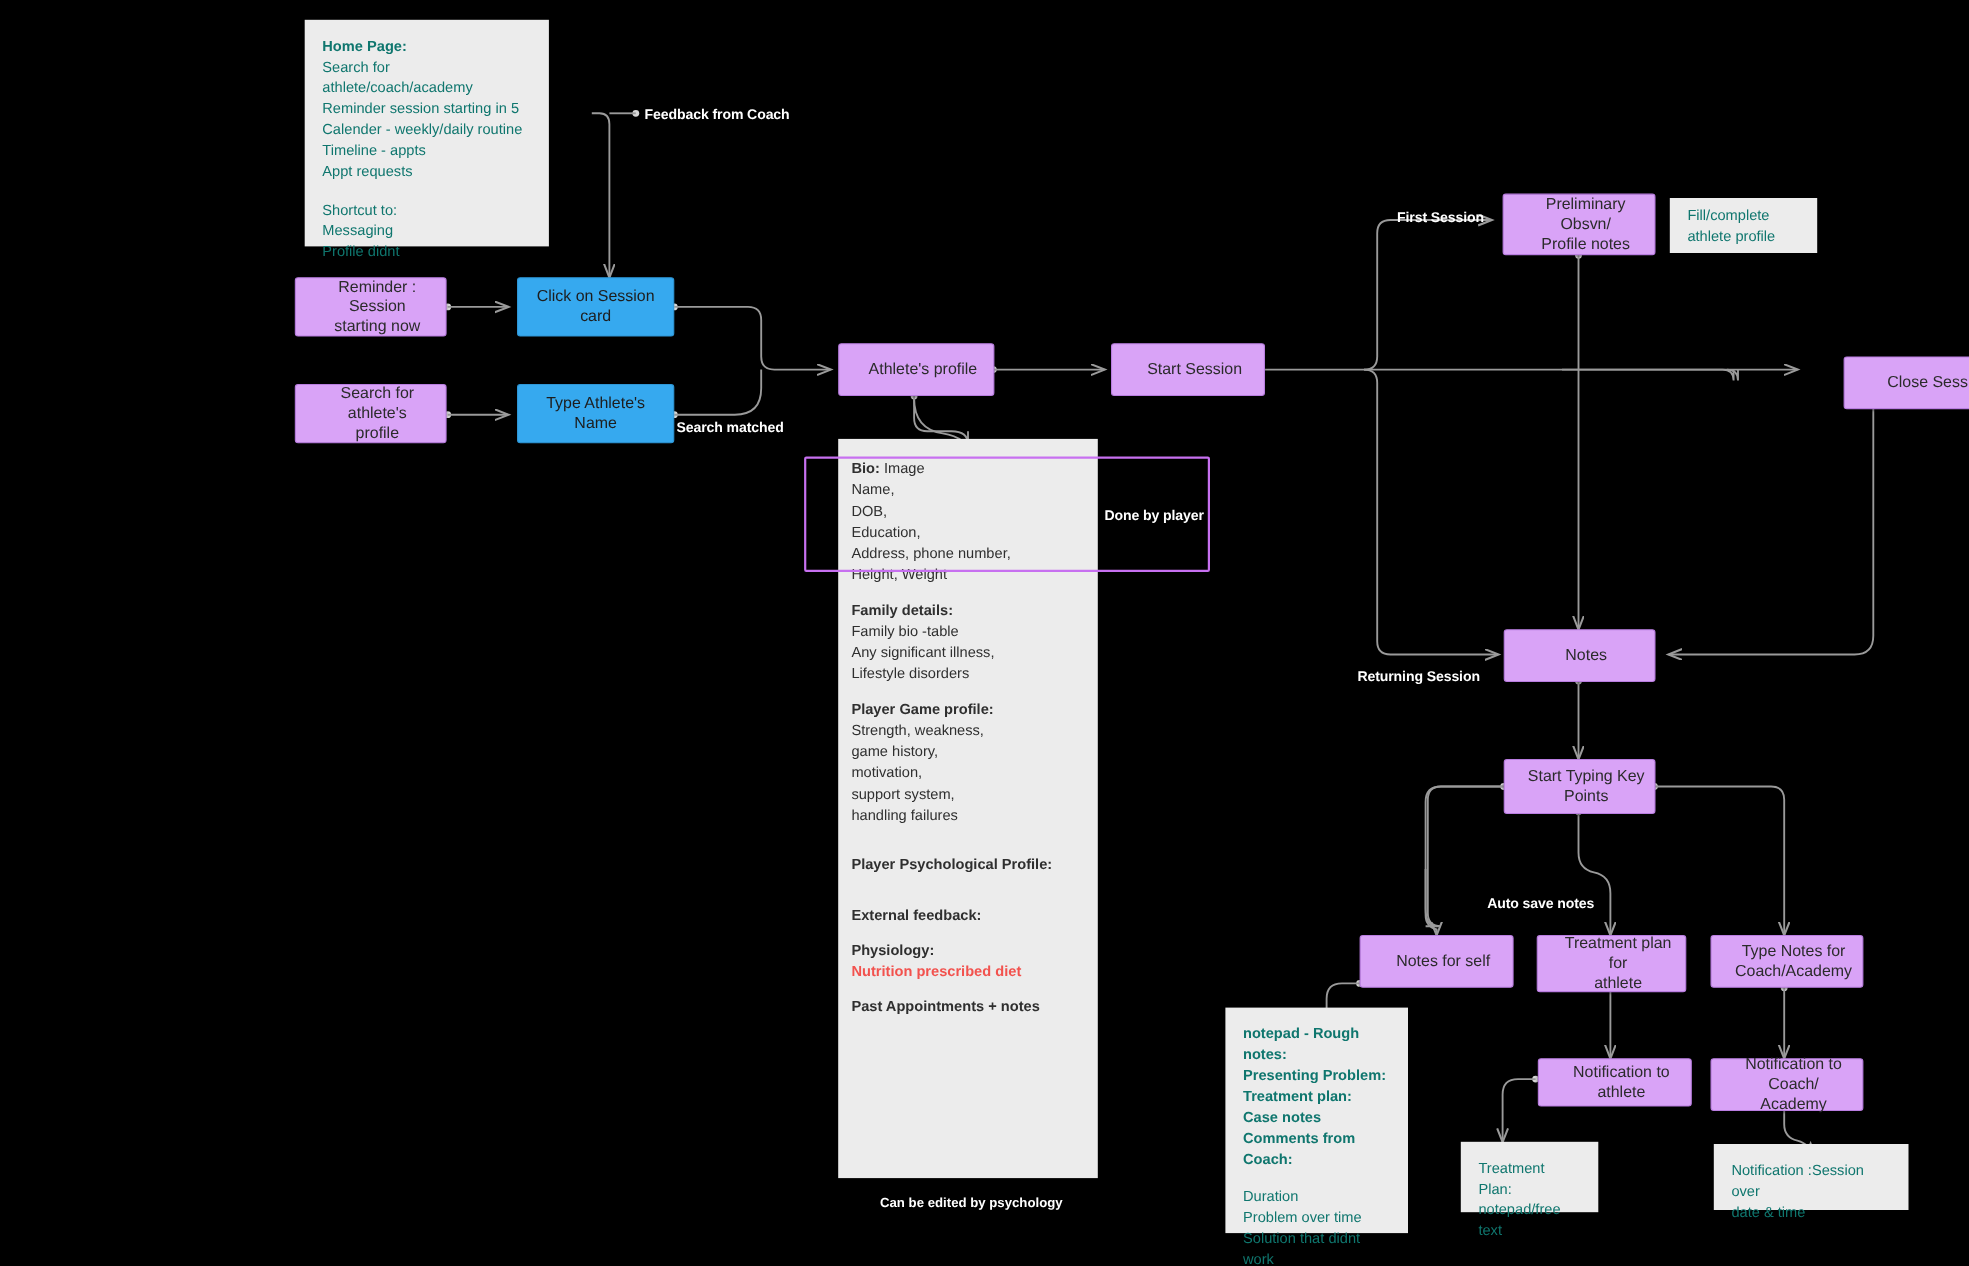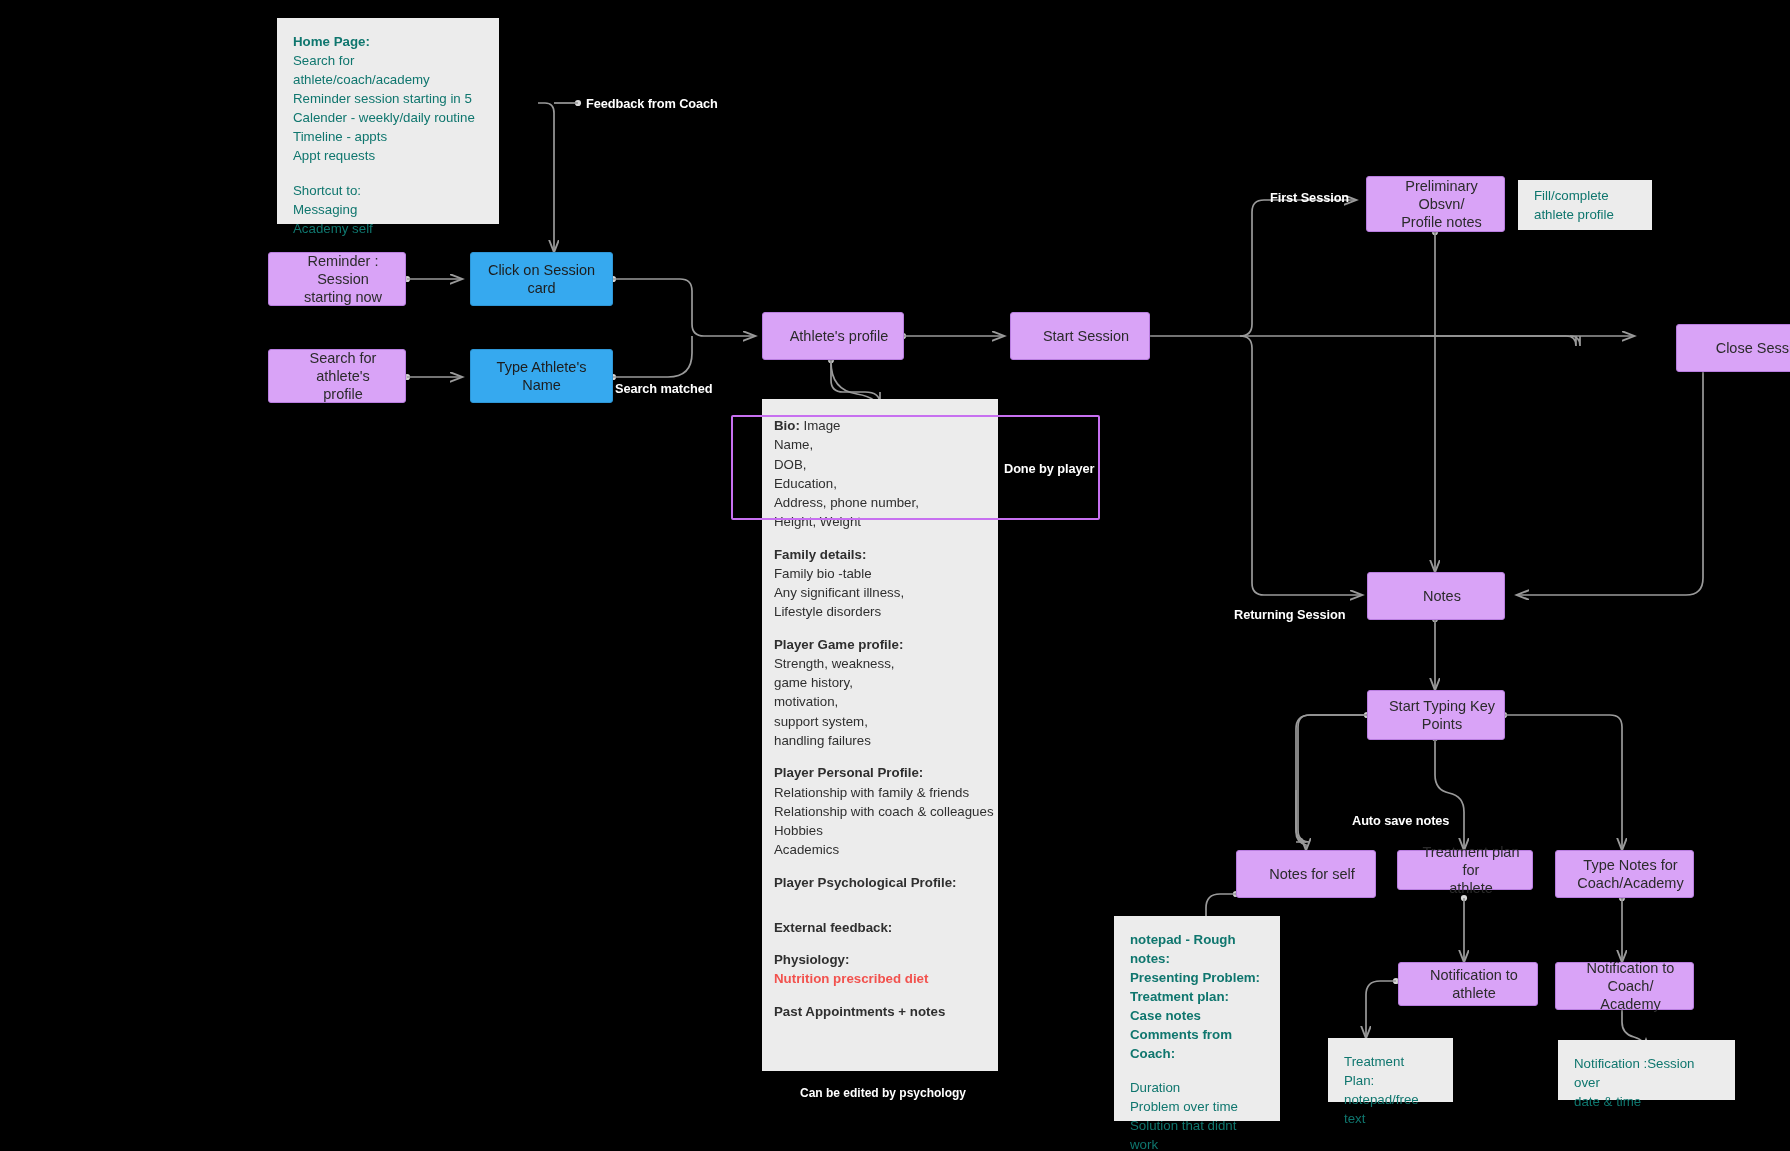--- a/index.html
+++ b/index.html
@@ -184,21 +184,21 @@
   <div class="note" style="left:277px; top:18px; width:222px; height:206px;">
     <div style="font-weight:bold;">Home Page:</div>
     <div>Search for athlete/coach/academy</div>
     <div>Reminder session starting in 5</div>
     <div>Calender - weekly/daily routine</div>
     <div>Timeline - appts</div>
     <div>Appt requests</div>
     <div style="height:16px;"></div>
     <div>Shortcut to:</div>
     <div>Messaging</div>
-    <div>Academy self</div>
+    <div>Profile didnt</div>
   </div>
 
   <div class="edge-label" style="left:586px; top:96px;">Feedback from Coach</div>
 
 
   <div class="node n-purple" style="left:268px; top:252px; width:138px; height:54px;">Reminder : Session
 starting now</div>
 
   <div class="node n-blue" style="left:470px; top:252px; width:143px; height:54px;">Click on Session card</div>
 
@@ -227,21 +227,21 @@
 
   <div class="node n-purple" style="left:1367px; top:572px; width:138px; height:48px;">Notes</div>
 
   <div class="node n-purple" style="left:1367px; top:690px; width:138px; height:50px;">Start Typing Key
 Points</div>
 
   <div class="edge-label" style="left:1352px; top:813px;">Auto save notes</div>
 
   <div class="node n-purple" style="left:1236px; top:850px; width:140px; height:48px;">Notes for self</div>
 
-  <div class="node n-purple" style="left:1397px; top:850px; width:136px; height:40px;">Treatment plan for
+  <div class="node n-purple" style="left:1397px; top:850px; width:136px; height:52px;">Treatment plan for
 athlete</div>
 
   <div class="node n-purple" style="left:1555px; top:850px; width:139px; height:48px;">Type Notes for
 Coach/Academy</div>
 
   <div class="node n-purple" style="left:1398px; top:962px; width:140px; height:44px;">Notification to athlete</div>
 
   <div class="node n-purple" style="left:1555px; top:962px; width:139px; height:48px;">Notification to Coach/
 Academy</div>
 
@@ -288,27 +288,20 @@
     <div class="sec">
       <div class="sec-title">Player Game profile:</div>
       <div>Strength, weakness,</div>
       <div>game history,</div>
       <div>motivation,</div>
       <div>support system,</div>
       <div>handling failures</div>
     </div>
 
     <div class="gap"></div>
-    <div class="sec">
-      <div class="sec-title">Player Personal Profile:</div>
-      <div>Relationship with family &amp; friends</div>
-      <div style="white-space:nowrap;">Relationship with coach &amp; colleagues</div>
-      <div>Hobbies</div>
-      <div>Academics</div>
-    </div>
 
     <div class="gap"></div>
     <div class="sec">
       <div class="sec-title">Player Psychological Profile:</div>
     </div>
 
     <div class="gap"></div>
 
     <div class="gap"></div>
     <div class="sec">

